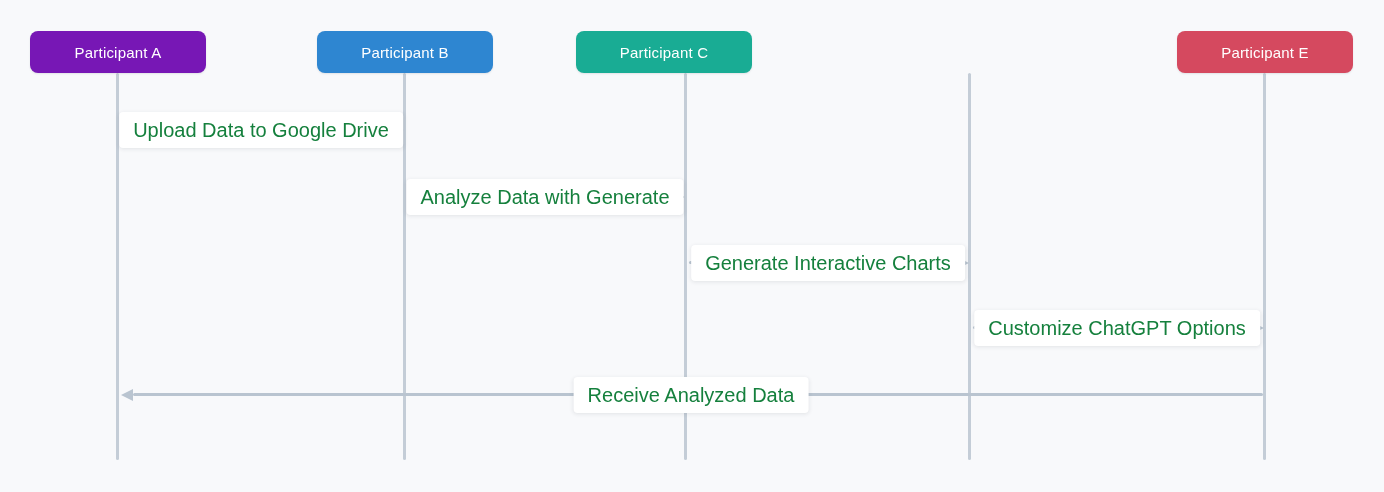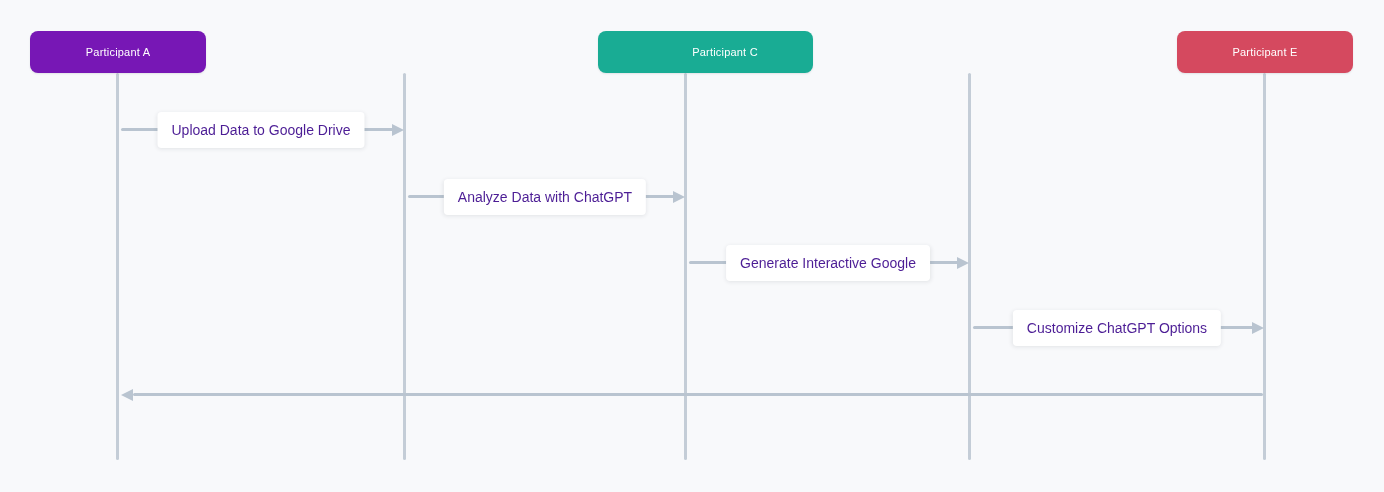--- a/index.html
+++ b/index.html
@@ -13,32 +13,32 @@
     overflow: hidden;
   }
 
   .participant {
     position: absolute;
     top: 31px;
     width: 176px;
     height: 42px;
     border-radius: 8px;
     color: #FFFFFF;
-    font-size: 11px;
+    font-size: 15px;
     font-weight: 500;
     letter-spacing: 0.2px;
     display: flex;
     align-items: center;
     justify-content: center;
     box-shadow: 0 1px 2px rgba(27,39,51,0.10);
     cursor: pointer;
   }
   .p-a { left: 30px; }
   .p-b { left: 317px; }
-  .p-c { left: 598px; padding-left: 39px; }
+  .p-c { left: 576px; }
   .p-d { left: 882px; }
   .p-e { left: 1177px; }
 
   .lifeline {
     position: absolute;
     top: 73px;
     width: 3px;
     height: 387px;
     background: #C4CDD7;
     border-radius: 2px;
@@ -68,59 +68,63 @@
 
   .msg-label {
     position: absolute;
     transform: translateX(-50%);
     height: 36px;
     line-height: 36px;
     padding: 0 14px;
     background: #FFFFFF;
     border-radius: 4px;
     box-shadow: 0 1px 4px rgba(27,39,51,0.10);
-    color: #4c1d95;
-    font-size: 14px;
+    color: #15803d;
+    font-size: 20px;
     white-space: nowrap;
     cursor: pointer;
   }
 </style>
 </head>
 <body>
 
 <div class="canvas">
 
   <div class="lifeline ll-a"></div>
   <div class="lifeline ll-b"></div>
   <div class="lifeline ll-c"></div>
   <div class="lifeline ll-d"></div>
   <div class="lifeline ll-e"></div>
 
   <div class="participant p-a" style="background-color: rgb(119, 23, 181);">
     <span>Participant A</span>
   </div>
+  <div class="participant p-b" style="background-color: rgb(46, 134, 209);">
+    <span>Participant B</span>
+  </div>
   <div class="participant p-c" style="background-color: rgb(25, 172, 148);">
     <span>Participant C</span>
   </div>
   <div class="participant p-e" style="background-color: rgb(213, 73, 95);">
     <span>Participant E</span>
   </div>
 
   <div class="msg-line" style="left:121px; top:128px; width:273px;"></div>
   <div class="arrowhead arrow-right" style="left:392px; top:124px;"></div>
   <div class="msg-label" style="left:261px; top:112px;">Upload Data to Google Drive</div>
 
   <div class="msg-line" style="left:408px; top:195px; width:267px;"></div>
   <div class="arrowhead arrow-right" style="left:673px; top:191px;"></div>
-  <div class="msg-label" style="left:545px; top:179px;">Analyze Data with ChatGPT</div>
+  <div class="msg-label" style="left:545px; top:179px;">Analyze Data with Generate</div>
 
   <div class="msg-line" style="left:689px; top:261px; width:270px;"></div>
   <div class="arrowhead arrow-right" style="left:957px; top:257px;"></div>
-  <div class="msg-label" style="left:828px; top:245px;">Generate Interactive Google</div>
+  <div class="msg-label" style="left:828px; top:245px;">Generate Interactive Charts</div>
 
   <div class="msg-line" style="left:973px; top:326px; width:281px;"></div>
   <div class="arrowhead arrow-right" style="left:1252px; top:322px;"></div>
   <div class="msg-label" style="left:1117px; top:310px;">Customize ChatGPT Options</div>
 
   <div class="msg-line" style="left:133px; top:393px; width:1130px;"></div>
   <div class="arrowhead arrow-left" style="left:121px; top:389px;"></div>
+  <div class="msg-label" style="left:691px; top:377px;">Receive Analyzed Data</div>
 
 </div>
 
 </body></html>

